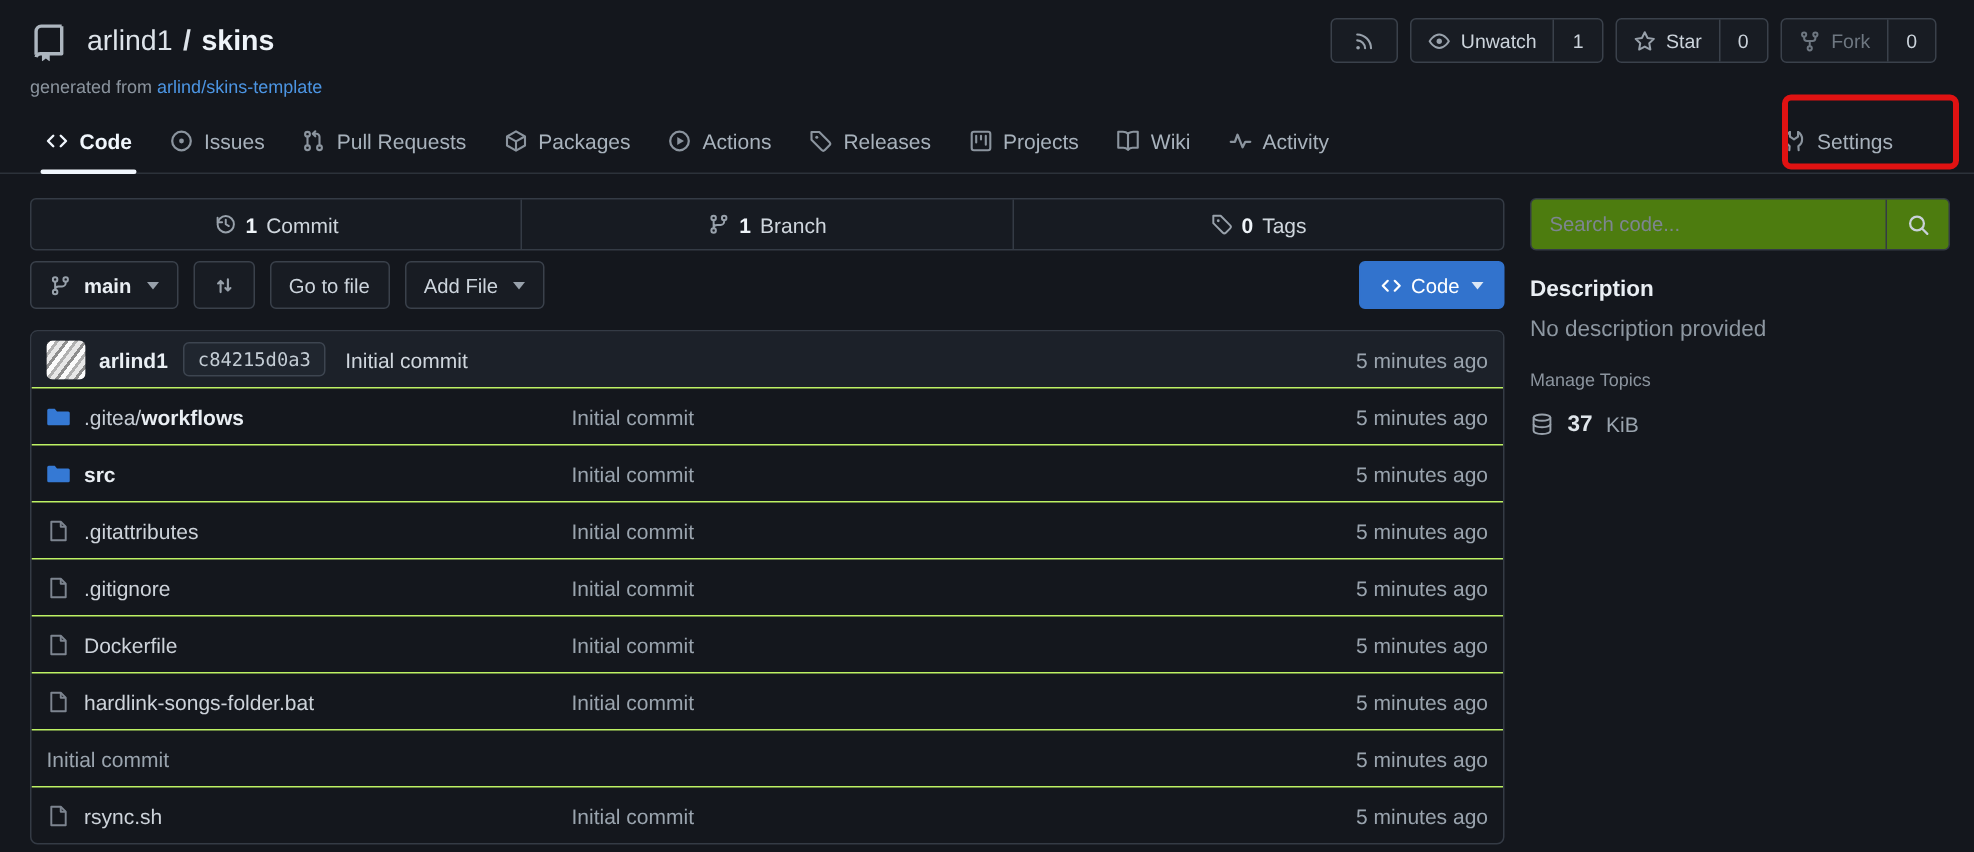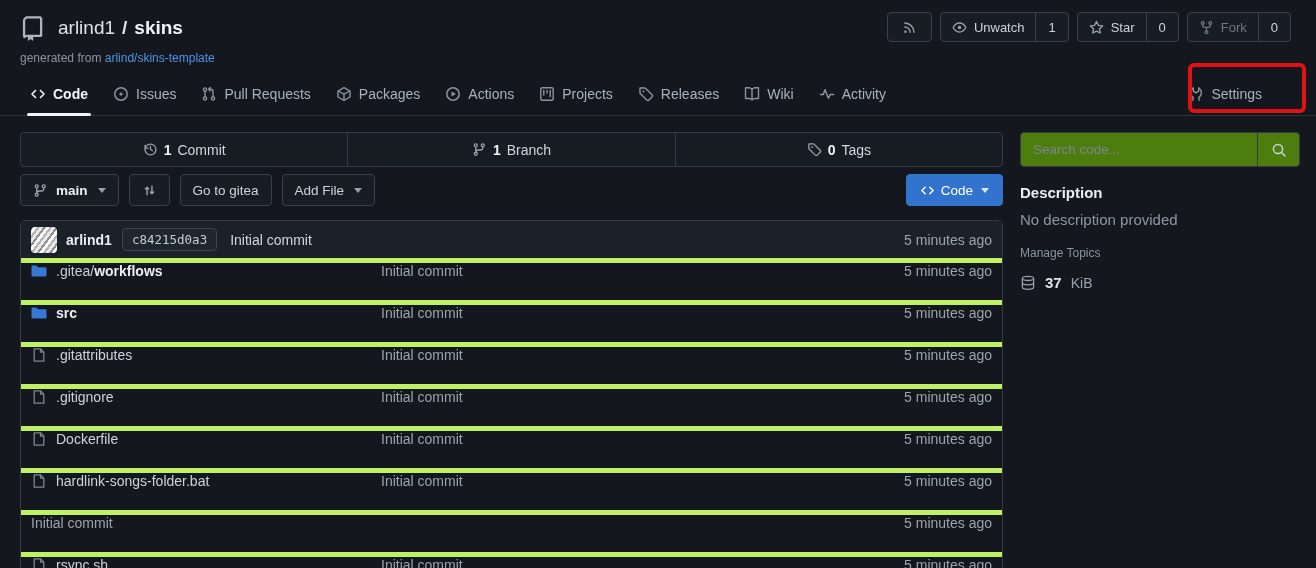--- a/index.html
+++ b/index.html
@@ -63,21 +63,21 @@
 
   .table{margin-top:14px;border:1px solid #343b45;border-radius:5px;overflow:hidden;background:#14171d}
   .crow{display:flex;align-items:center;height:37px;padding:0 10px;background:#1c2129;font-size:14px}
   .avatar{width:26px;height:26px;border-radius:4px;margin-right:9px;flex:none;cursor:pointer;
     background:#d6d6d6 repeating-linear-gradient(127deg,rgba(70,70,70,.5) 0 2px,rgba(255,255,255,.9) 2px 5px,rgba(130,130,130,.45) 5px 7px,rgba(235,235,235,.85) 7px 10px)}
   .cauthor{font-weight:700;color:#e9eef3;margin-right:10px;cursor:pointer}
   .chash{font-family:"DejaVu Sans Mono",monospace;font-size:12.5px;color:#c3ccd4;background:#20262f;border:1px solid #3d4550;border-radius:4px;padding:3px 9px;margin-right:13px;cursor:pointer}
   .cmsg{color:#cfd6dd;cursor:pointer}
   .ctime{margin-left:auto;color:#9aa4ae}
 
-  .frow{display:flex;align-items:flex-start;height:37px;padding:0 10px;border-top:5px solid #bef264;font-size:14px}
+  .frow{display:flex;align-items:center;height:37px;padding:0 10px;border-top:1px solid #bef264;font-size:14px}
   .fname{width:350px;flex:none;display:flex;align-items:center;gap:9px;cursor:pointer}
   .ic.folder{color:#3579d4}
   .ic.file{color:#7d8590}
   .fprefix{color:#c6cdd5}
   .fn{color:#cdd3da}
   .frow.is-folder .fn{font-weight:700;color:#e9eef3}
   .fmsg{flex:1;color:#9aa4ae;cursor:pointer}
   .ftime{color:#9aa4ae}
 
   
@@ -303,29 +303,29 @@
     <span>Packages</span>
   </div>
   <div class="tab">
     <svg class="ic">
         <use href="#i-play"></use>
       </svg>
     <span>Actions</span>
   </div>
   <div class="tab">
     <svg class="ic">
+        <use href="#i-tag"></use>
+      </svg>
+    <span>Releases</span>
+  </div>
+  <div class="tab">
+    <svg class="ic">
         <use href="#i-project"></use>
       </svg>
     <span>Projects</span>
-  </div>
-  <div class="tab">
-    <svg class="ic">
-        <use href="#i-tag"></use>
-      </svg>
-    <span>Releases</span>
   </div>
   <div class="tab">
     <svg class="ic">
         <use href="#i-book"></use>
       </svg>
     <span>Wiki</span>
   </div>
   <div class="tab">
     <svg class="ic">
         <use href="#i-pulse"></use>
@@ -376,21 +376,21 @@
           </svg>
         <span class="branch-name">main</span>
         <span class="caret"></span>
       </div>
       <div class="tbtn">
         <svg class="ic">
             <use href="#i-compare"></use>
           </svg>
       </div>
       <div class="tbtn">
-        <span>Go to gitea</span>
+        <span>Go to file</span>
       </div>
       <div class="tbtn">
         <span>Add File</span>
         <span class="caret"></span>
       </div>
       <div class="code-btn">
         <svg class="ic">
             <use href="#i-code"></use>
           </svg>
         <span>Code</span>

